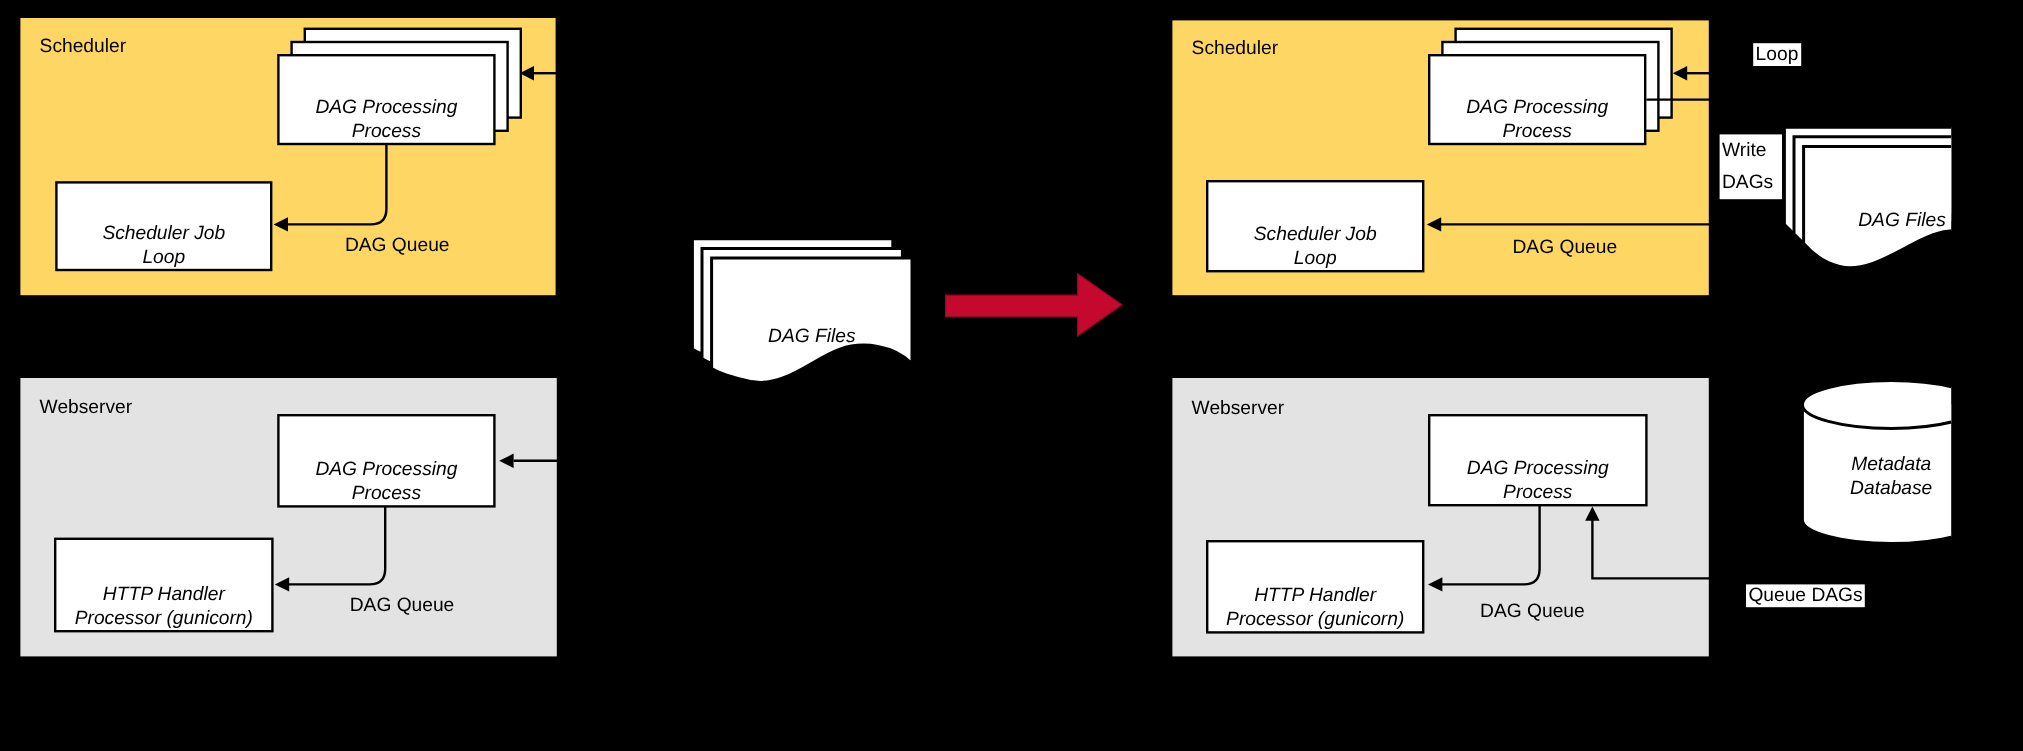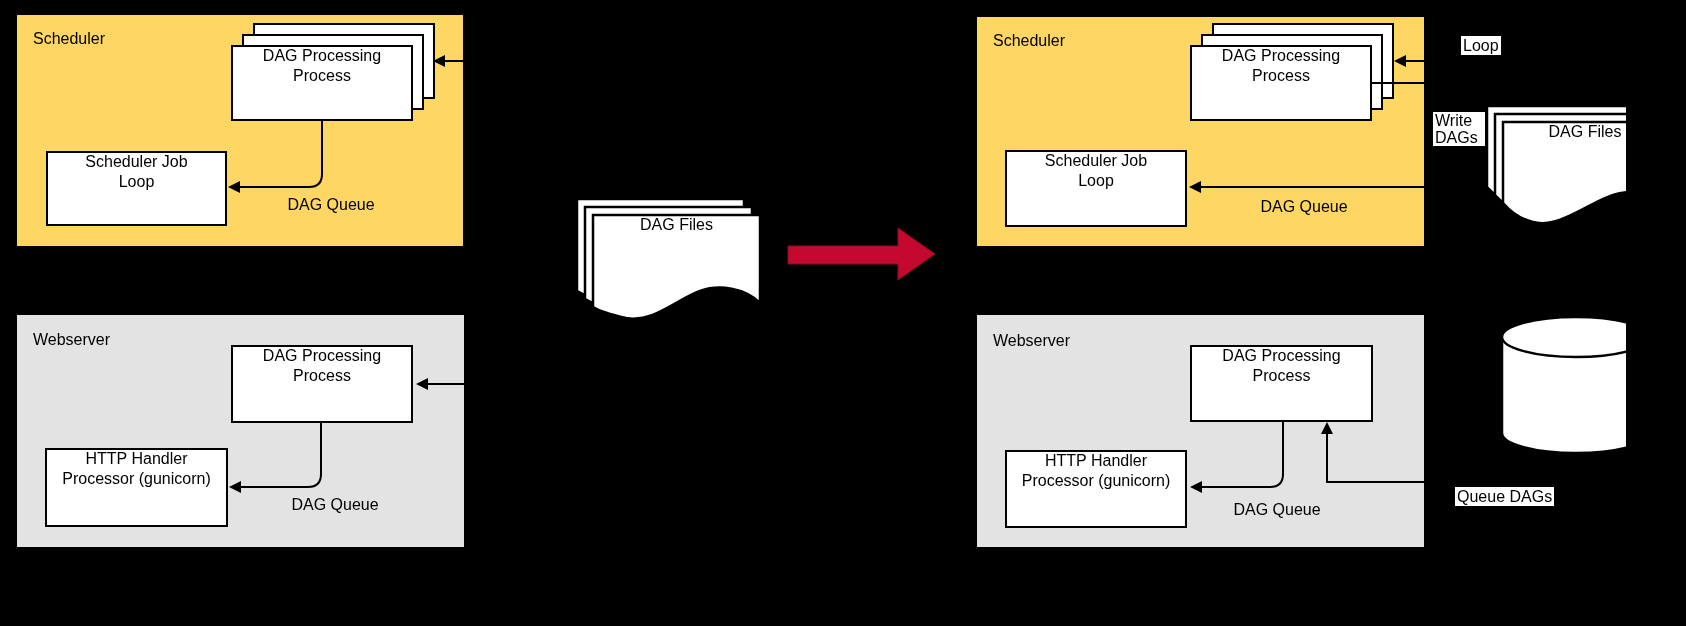--- a/index.html
+++ b/index.html
@@ -16,27 +16,27 @@
     position:relative;
     width:1626px;height:626px;
     background:var(--c-bg);
     font-family:"Liberation Sans","DejaVu Sans",sans-serif;
     color:var(--c-text);
     overflow:hidden;
   }
   #gfx{position:absolute;left:0;top:0;z-index:1;}
   .lbl{position:absolute;z-index:2;font-size:16px;line-height:19px;white-space:nowrap;}
   .boxtext{
-    position:absolute;z-index:2;display:flex;align-items:flex-start;justify-content:center;
-    text-align:center;font-size:16px;line-height:20px;
+    position:absolute;z-index:2;display:flex;align-items:flex-end;justify-content:center;
+    text-align:center;font-size:16px;line-height:20px;font-style:italic;
   }
   .boxtext span{display:inline-block;white-space:normal;}
   .tag{background:var(--c-box);padding:0 2px;}
   .tagblock{
-    position:absolute;z-index:2;font-size:16px;line-height:17px;
+    position:absolute;z-index:2;font-size:16px;line-height:27px;
     background:var(--c-box);padding:0 2px;text-align:left;
   }
   .queue{transform:translateX(-50%);text-align:right;}
 </style>
 </head>
 <body>
 
 <div id="stage">
 
   <svg id="gfx" width="1686" height="626" viewBox="0 0 1686 626">
@@ -150,15 +150,18 @@
   </div>
   <div class="lbl queue" style="left:1277px;top:500px;">DAG Queue</div>
 
   <div class="lbl tag" style="left:1461px;top:36px;">Loop</div>
   <div class="tagblock" style="left:1433px;top:112px;width:48px;">
     <span>Write DAGs</span>
   </div>
   <div class="boxtext" style="left:1503px;top:122px;width:164px;height:72px;">
     <span>DAG Files</span>
   </div>
+  <div class="boxtext" style="left:1502px;top:362px;width:148px;height:56px;">
+    <span style="max-width:95px;">Metadata Database</span>
+  </div>
   <div class="lbl tag" style="left:1455px;top:487px;">Queue DAGs</div>
 
 </div>
 
 </body></html>

